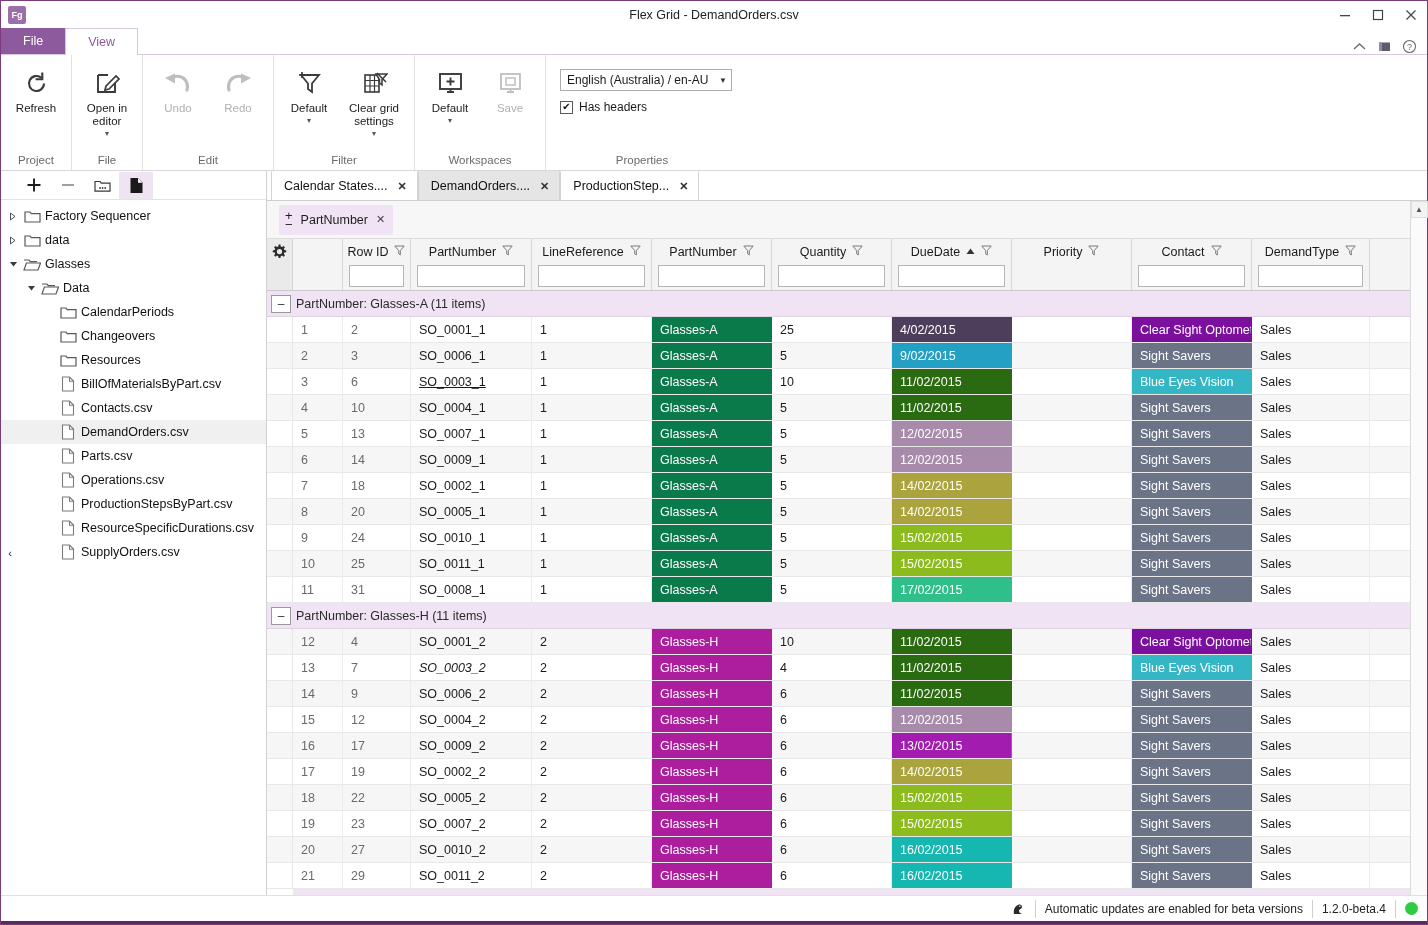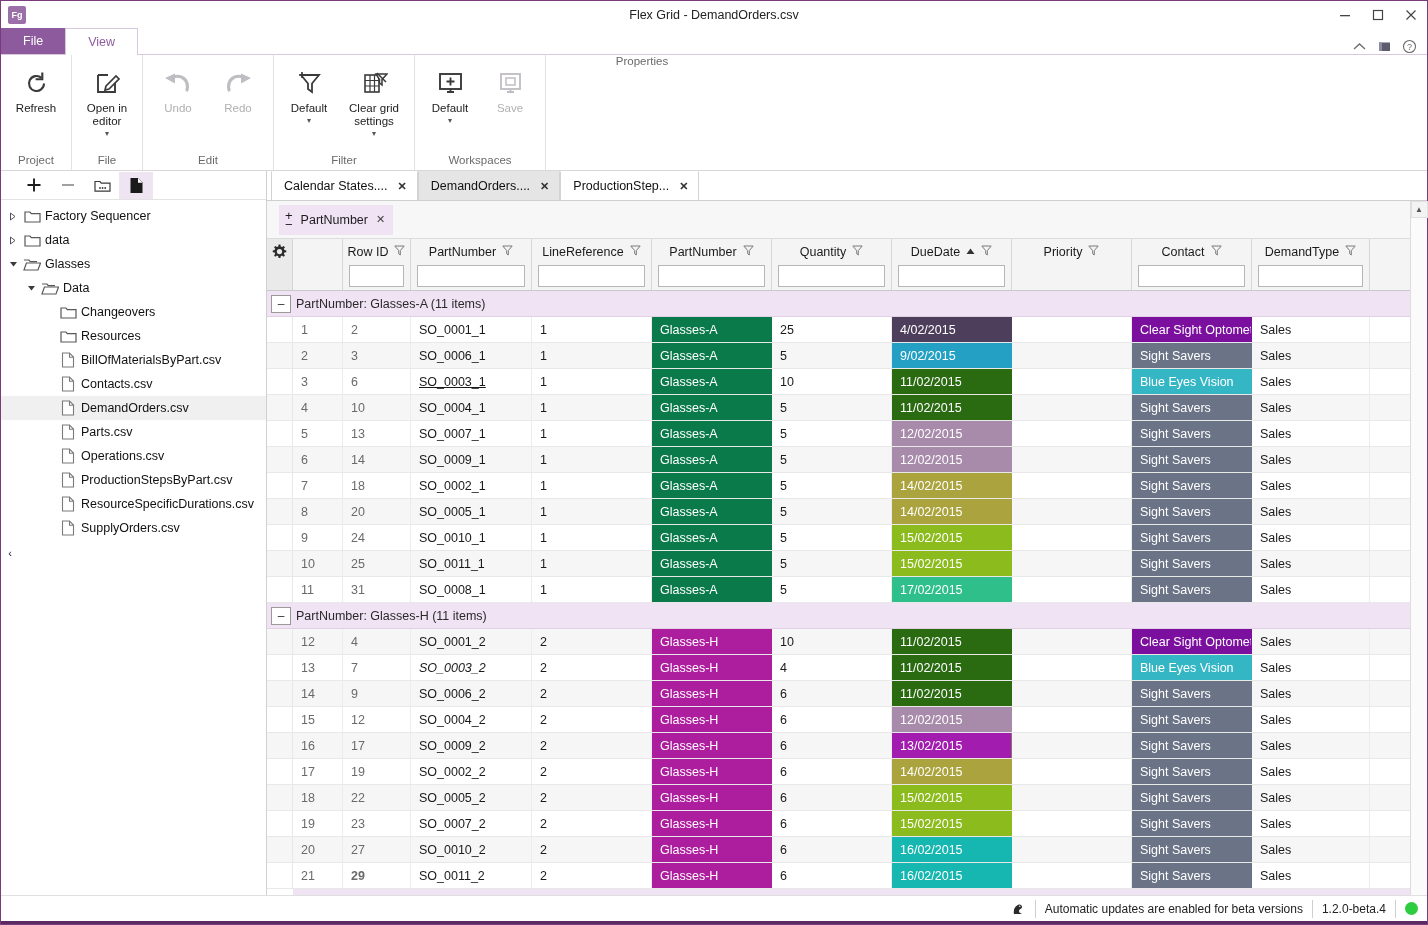--- a/index.html
+++ b/index.html
@@ -431,20 +431,30 @@
               <path d="M10 22 h7 M13.5 19 v3" stroke="#c0bdc2" stroke-width="1.8"></path>
             </svg>
           </span>
           <span>Save</span>
         </div>
       </div>
       <div class="glabel">Workspaces</div>
     </div>
 
     <div class="rgroup propgroup" style="width:192px;">
+      <div class="items">
+        <div class="combo">
+          <span class="cval">English (Australia) / en-AU</span>
+          <span class="carr">▼</span>
+        </div>
+        <label class="chkrow">
+          <span class="chkbox">✔</span>
+          <span>Has headers</span>
+        </label>
+      </div>
       <div class="glabel">Properties</div>
     </div>
 
   </div>
 
   <div class="main">
 
     <div class="leftpane">
       <div class="tree-toolbar">
         <div class="ttb">
@@ -520,20 +530,29 @@
                 <path d="M1 2 L8 2 L4.5 6.5 Z" fill="#3a3a3a"></path>
               </svg>
             </span>
             <span class="ticon">
               <svg width="18" height="15" viewBox="0 0 18 15">
                 <path d="M1 3 h5 l1.3 1.6 H14" fill="none" stroke="#585858" stroke-width="1.2"></path>
                 <path d="M1 13 L3.4 6 H17.5 L15 13 Z" fill="none" stroke="#585858" stroke-width="1.2"></path>
               </svg>
             </span>
             <span class="tlabel">Data</span>
+          </div>
+          <div class="tnode" style="padding-left: 40px;">
+            <span class="tw"></span>
+            <span class="ticon">
+              <svg width="17" height="15" viewBox="0 0 17 15">
+                <path d="M1 3 h5 l1.3 1.6 H16 v8.4 H1 Z" fill="none" stroke="#585858" stroke-width="1.2"></path>
+              </svg>
+            </span>
+            <span class="tlabel">CalendarPeriods</span>
           </div>
           <div class="tnode" style="padding-left: 40px;">
             <span class="tw"></span>
             <span class="ticon">
               <svg width="17" height="15" viewBox="0 0 17 15">
                 <path d="M1 3 h5 l1.3 1.6 H16 v8.4 H1 Z" fill="none" stroke="#585858" stroke-width="1.2"></path>
               </svg>
             </span>
             <span class="tlabel">Changeovers</span>
           </div>
@@ -1045,21 +1064,21 @@
                 <div class="cell colored" style="width: 120px; flex: 0 0 120px; background: rgb(173, 30, 158); border-right: 1px solid rgb(173, 30, 158);">Glasses-H</div>
                 <div class="cell" style="width: 120px; flex: 0 0 120px;">6</div>
                 <div class="cell colored" style="width: 120px; flex: 0 0 120px; background: rgb(22, 183, 176); border-right: 1px solid rgb(22, 183, 176);">16/02/2015</div>
                 <div class="cell" style="width: 120px; flex: 0 0 120px;"></div>
                 <div class="cell colored" style="width: 120px; flex: 0 0 120px; background: rgb(107, 115, 134); border-right: 1px solid rgb(107, 115, 134);">Sight Savers</div>
                 <div class="cell" style="width: 118px; flex: 0 0 118px;">Sales</div>
               </div>
               <div class="drow">
                 <div class="indent"></div>
                 <div class="cell num" style="width: 50px; flex: 0 0 50px;">21</div>
-                <div class="cell num" style="width: 68px; flex: 0 0 68px; font-weight: bold;">29</div>
+                <div class="cell num" style="width: 68px; flex: 0 0 68px;">29</div>
                 <div class="cell" style="width: 121px; flex: 0 0 121px;">SO_0011_2</div>
                 <div class="cell" style="width: 120px; flex: 0 0 120px;">2</div>
                 <div class="cell colored" style="width: 120px; flex: 0 0 120px; background: rgb(173, 30, 158); border-right: 1px solid rgb(173, 30, 158);">Glasses-H</div>
                 <div class="cell" style="width: 120px; flex: 0 0 120px;">6</div>
                 <div class="cell colored" style="width: 120px; flex: 0 0 120px; background: rgb(22, 183, 176); border-right: 1px solid rgb(22, 183, 176);">16/02/2015</div>
                 <div class="cell" style="width: 120px; flex: 0 0 120px;"></div>
                 <div class="cell colored" style="width: 120px; flex: 0 0 120px; background: rgb(107, 115, 134); border-right: 1px solid rgb(107, 115, 134);">Sight Savers</div>
                 <div class="cell" style="width: 118px; flex: 0 0 118px;">Sales</div>
               </div>
             </div>

